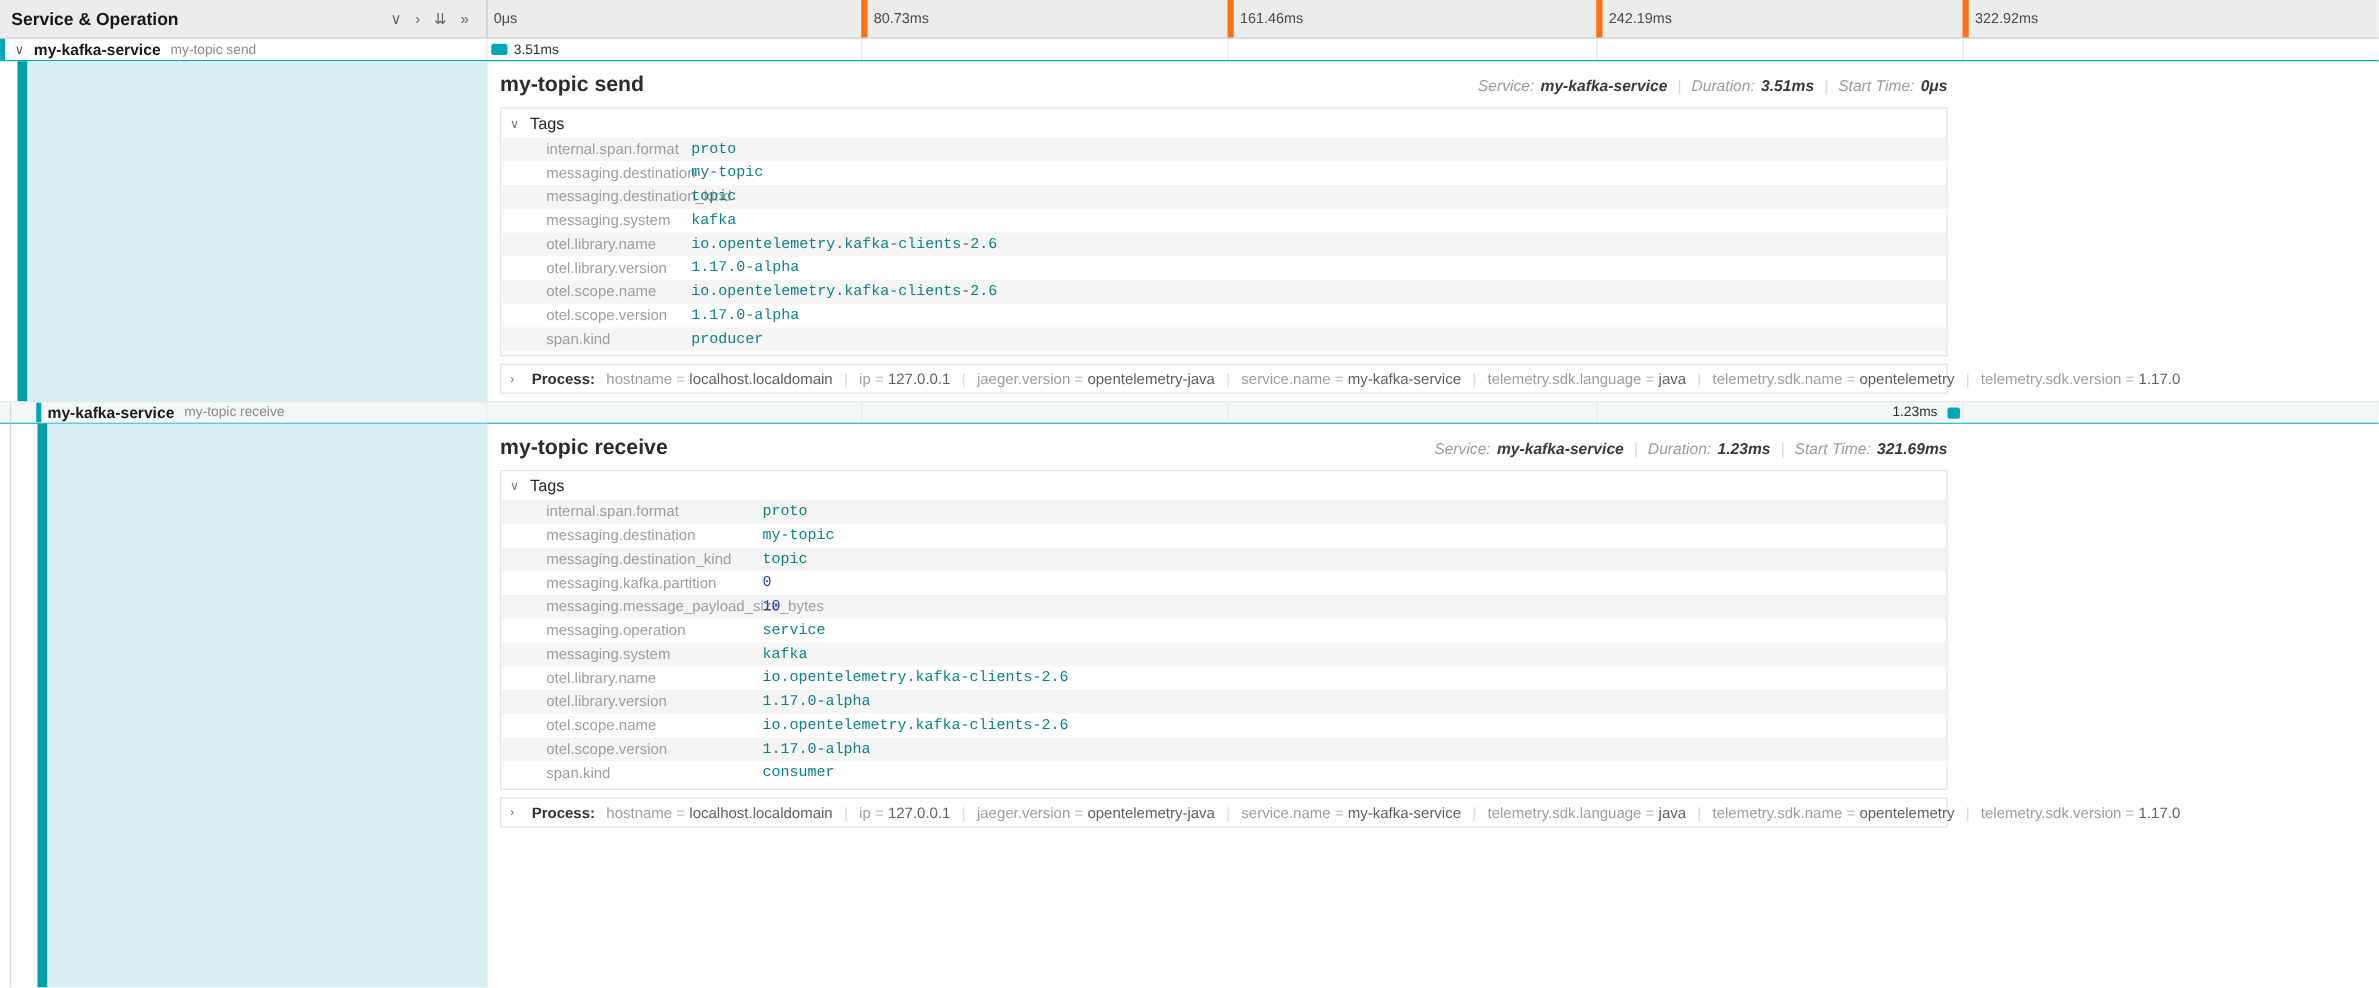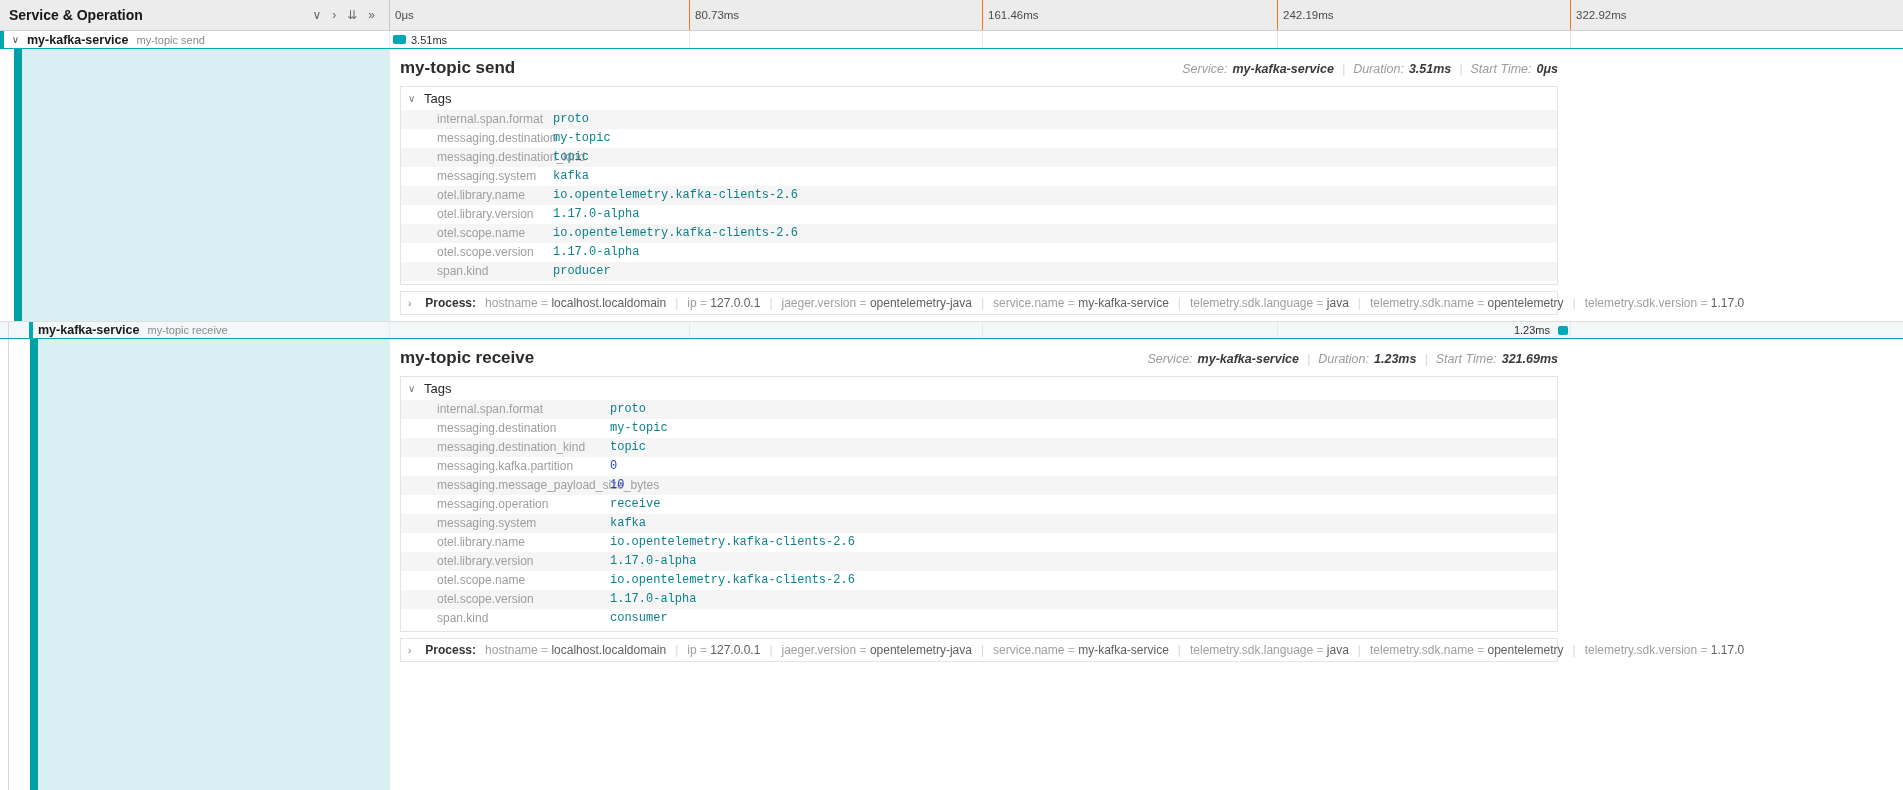--- a/index.html
+++ b/index.html
@@ -10,21 +10,21 @@
   
   .tl-header { display:flex; height:31px; background:var(--header-bg,#ececec);
                border-bottom:1px solid #cfcfcf; flex-shrink:0; }
   .hdr-left { width:390px; flex-shrink:0; display:flex; align-items:center;
               padding-left:9px; border-right:1px solid #c6c6c6; }
   .hdr-title { font-size:14px; font-weight:600; color:#161616; }
   .hdr-icons { margin-left:auto; display:flex; align-items:center; gap:11px; padding-right:14px; }
   .hdr-icon { font-size:12px; color:#666; cursor:pointer; line-height:1; }
   .hdr-ticks { position:relative; flex:1; }
   .tick { position:absolute; top:0; bottom:0; display:flex; align-items:center;
-          padding-left:5px; font-size:11.5px; color:#4a4a4a; border-left:1px solid #f97316; }
+          padding-left:5px; font-size:11.5px; color:#4a4a4a; border-left:5px solid #f97316; }
   .tick.t0 { left:0; border-left:none; }
   .tick.t1 { left:299px; } .tick.t2 { left:592px; } .tick.t3 { left:887px;justify-content:flex-end; } .tick.t4 { left:1180px; }
 
   
   .span-row { display:flex; height:18px; flex-shrink:0;
               border-bottom:1px solid var(--accent,#00a7b4); position:relative; cursor:pointer; }
   .span-row.row2 { border-top:1px solid #dedede; }
   .name-col { width:390px; flex-shrink:0; position:relative; display:flex; align-items:center;
               border-right:1px solid #ececec; overflow:hidden; }
   .row1 .name-col { border-left:4px solid var(--accent,#00a7b4); }
@@ -268,21 +268,21 @@
               <div class="tag-row">
                 <div class="tag-key">messaging.kafka.partition</div>
                 <div class="tag-val v-number">0</div>
               </div>
               <div class="tag-row">
                 <div class="tag-key">messaging.message_payload_size_bytes</div>
                 <div class="tag-val v-number">10</div>
               </div>
               <div class="tag-row">
                 <div class="tag-key">messaging.operation</div>
-                <div class="tag-val v-string">receive</div>
+                <div class="tag-val v-string">service</div>
               </div>
               <div class="tag-row">
                 <div class="tag-key">messaging.system</div>
                 <div class="tag-val v-string">kafka</div>
               </div>
               <div class="tag-row">
                 <div class="tag-key">otel.library.name</div>
                 <div class="tag-val v-string">io.opentelemetry.kafka-clients-2.6</div>
               </div>
               <div class="tag-row">

